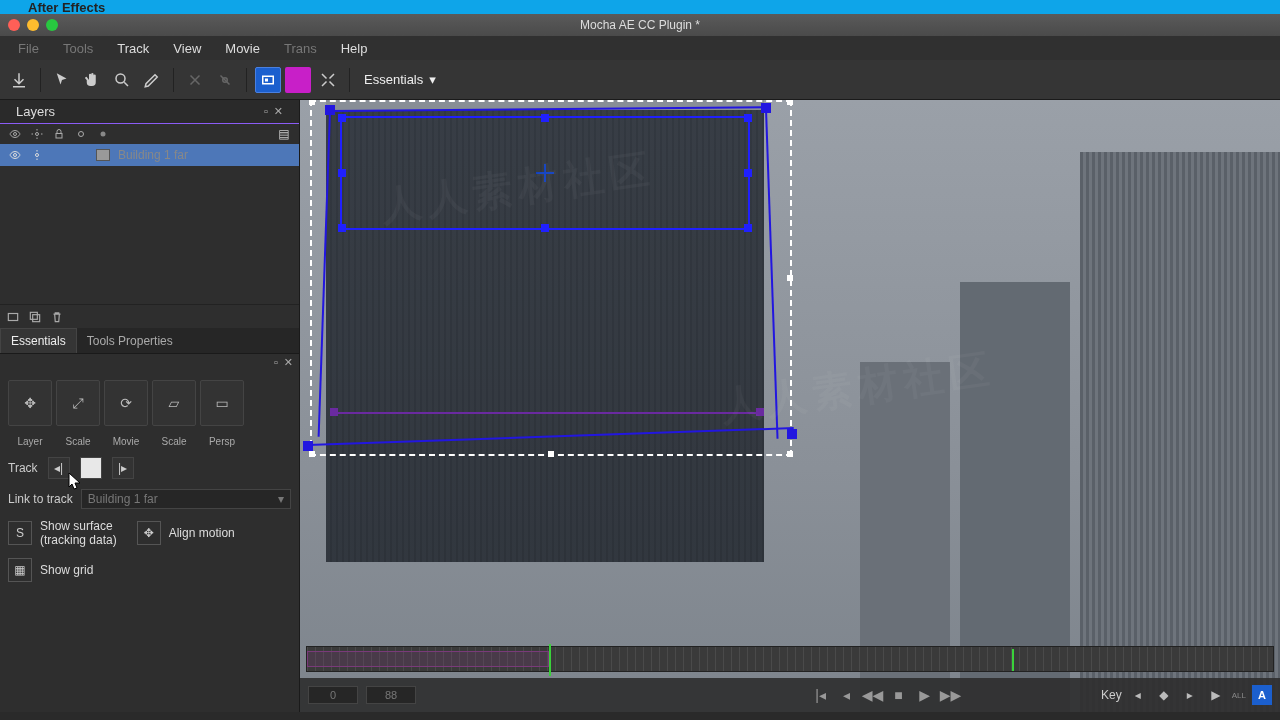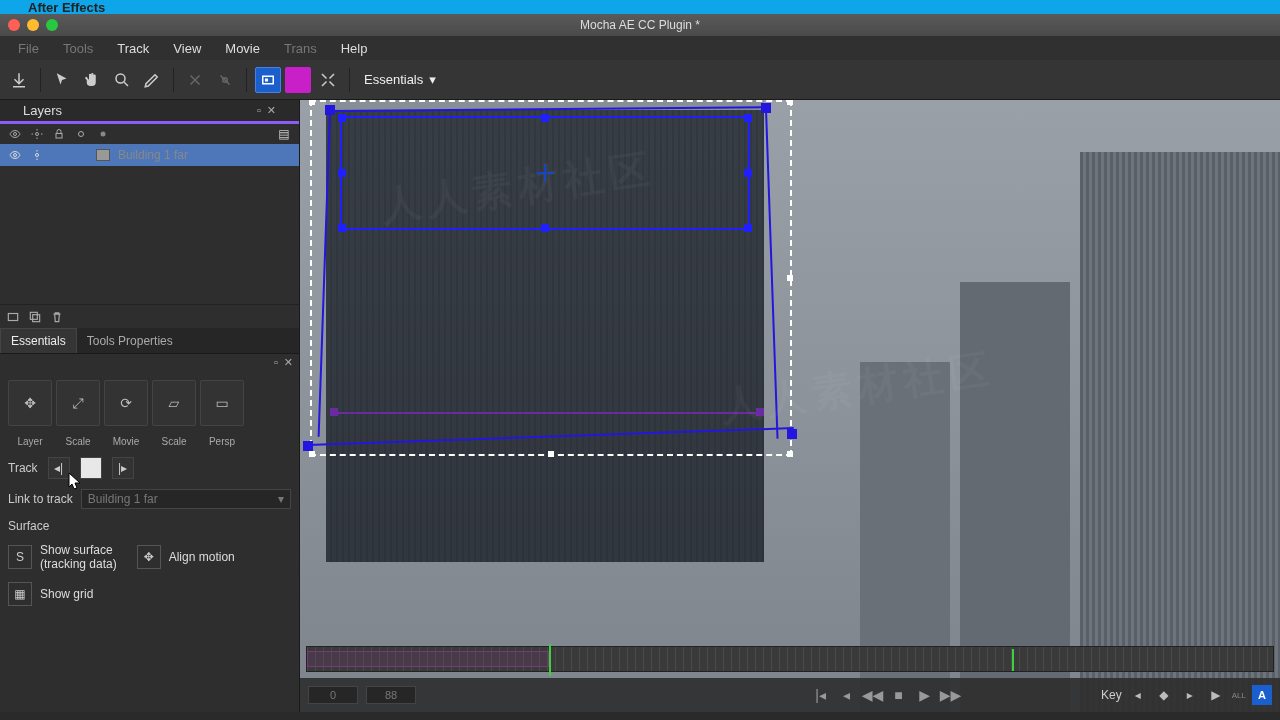--- a/index.html
+++ b/index.html
@@ -28,21 +28,21 @@
 .tbtn svg { width: 18px; height: 18px; }
 .tbtn.sel-blue { background: #1b5fce; border: 1px solid #4a80e0; }
 .tbtn.sel-mag { background: #c81fc8; }
 .tbtn.dim { color: #666; }
 .tsep { width: 1px; height: 24px; background: #222; margin: 0 4px; }
 .workspace-sel { display: flex; align-items: center; color: #eee; font-size: 13px; padding: 0 6px; gap: 6px; }
 
 
 .body-row { display: flex; height: calc(720px - 22px - 22px - 24px - 40px); }
 .sidebar { width: 300px; background: #2e2e2e; display: flex; flex-direction: column; border-right: 1px solid #1a1a1a; }
-.panel-hdr { height: 24px; display: flex; align-items: center; justify-content: space-between; padding: 0 23px; background: #2a2a2a; border-bottom: 3px solid #8b5cf6; }
+.panel-hdr { height: 24px; display: flex; align-items: center; justify-content: space-between; padding: 0 16px; background: #2a2a2a; border-bottom: 1px solid #8b5cf6; }
 .panel-hdr .ttl { font-size: 13px; color: #ddd; }
 .panel-hdr .ctrls { display: flex; gap: 6px; color: #aaa; font-size: 11px; }
 
 
 .layers-icons { height: 20px; display: flex; align-items: center; gap: 8px; padding: 2px 8px; }
 .layers-icons .grp { display: flex; gap: 8px; }
 .layers-icons .right { margin-left: auto; }
 .mini-icon { width: 14px; height: 14px; display: flex; align-items: center; justify-content: center; }
 .layer-row { height: 22px; display: flex; align-items: center; padding: 0 8px; gap: 8px; }
 .layer-row.sel { background: #4d77b8; }
@@ -332,21 +332,20 @@
       </div>
 
       <div class="link-row">
         <span class="sect-lbl">Link to track</span>
         <div class="link-sel">
           <span>Building 1 far</span>
           <span>▾</span>
         </div>
       </div>
 
-      <div class="sect-lbl">Surface</div>
       <div class="surf-btns">
         <div class="surf-btn">
           <div class="ic">S</div>
           <div class="lbl" style="white-space:pre-line">Show surface
 (tracking data)</div>
         </div>
         <div class="surf-btn">
           <div class="ic">✥</div>
           <div class="lbl">Align motion</div>
         </div>

